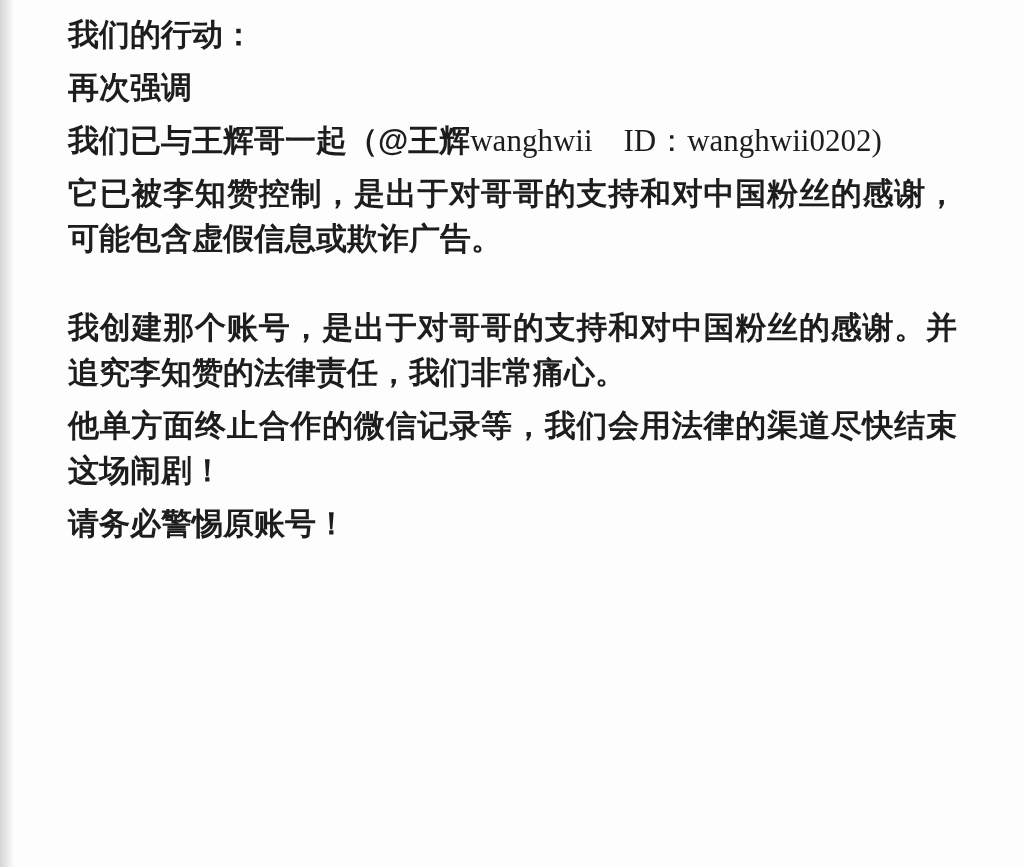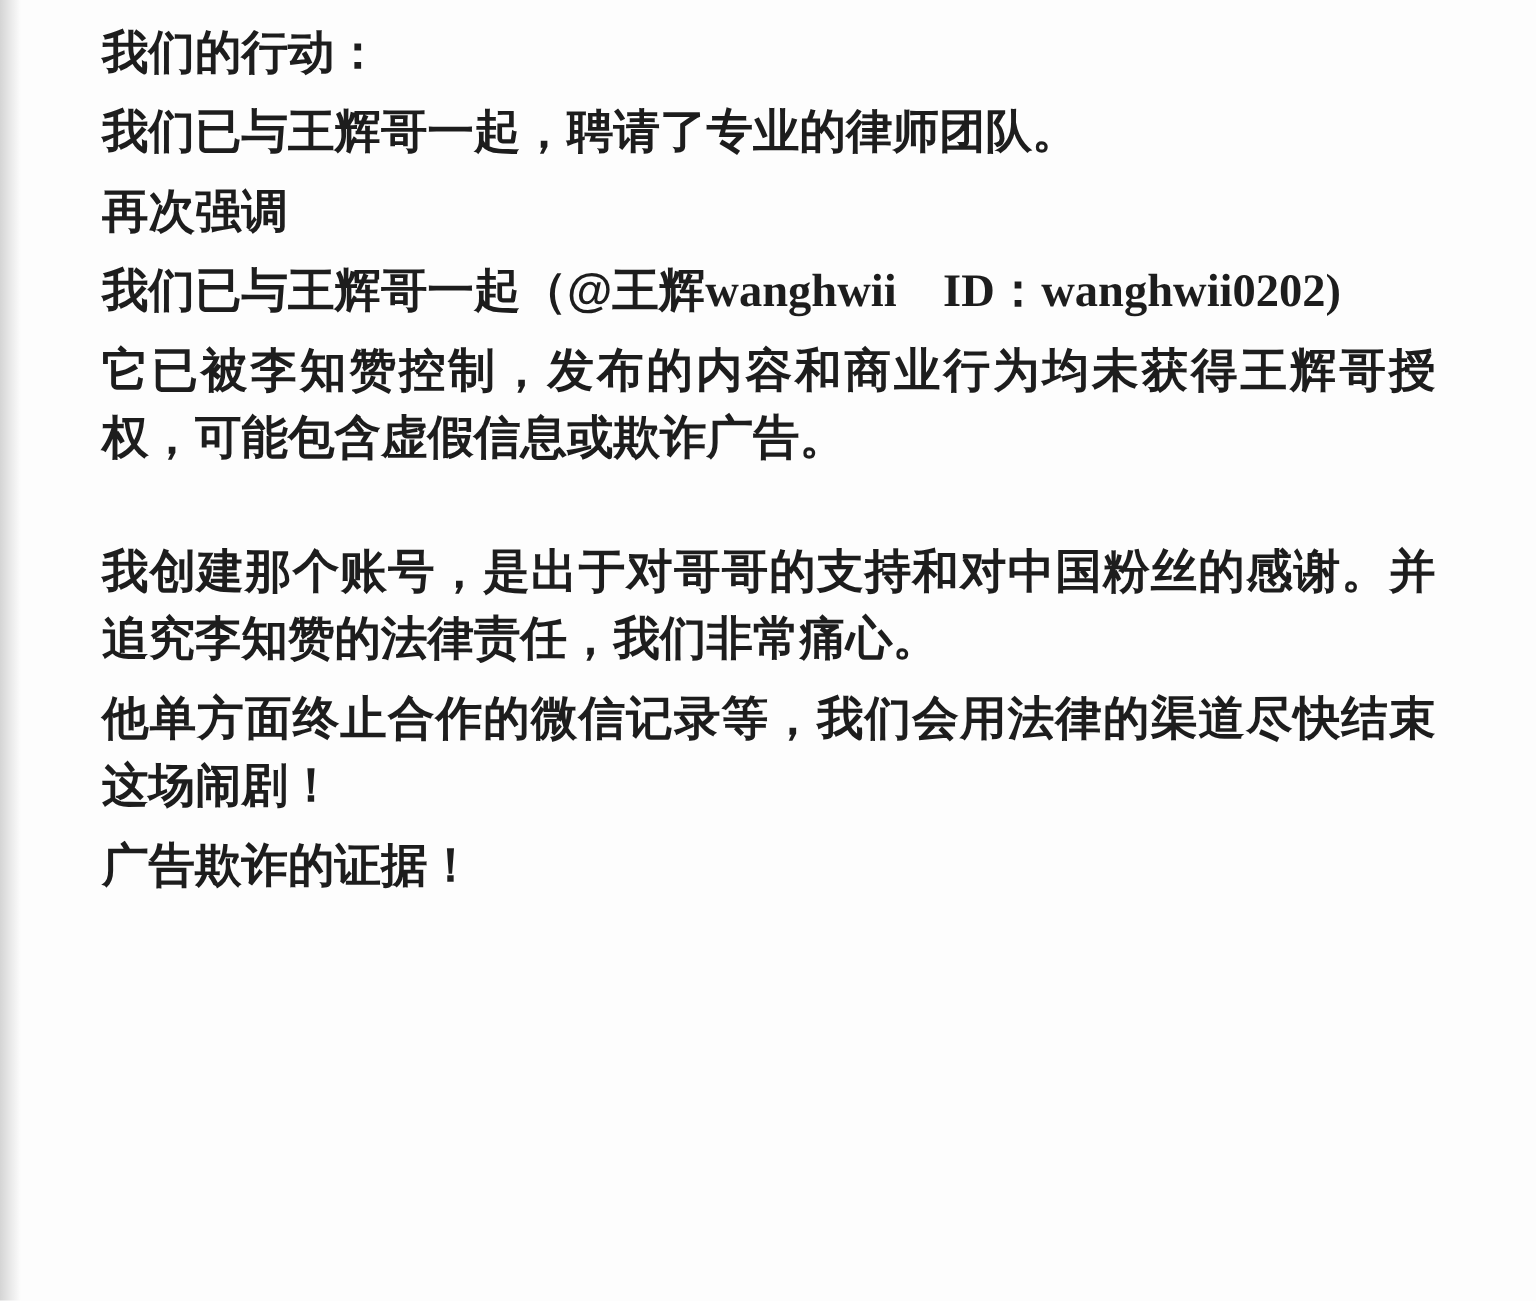--- a/index.html
+++ b/index.html
@@ -31,46 +31,45 @@
     margin: 0 11px 8px 0;
     font-size: 31px;
     line-height: 45px;
     font-weight: 700;
     letter-spacing: 0;
     text-align: justify;
     word-break: break-all;
   }
   .latin-serif {
     font-family: "Liberation Serif", "DejaVu Serif", serif;
-    font-weight: 700;
+    font-weight: 400;
   }
   .blank-line {
     height: 36px;
   }
 </style>
 </head>
 <body>
 
 <div class="edge-shade-left"></div>
 
 <main class="post-body">
 
   <p class="para">我们的行动：</p>
 
-  <p class="para">我们已与王辉哥一起，聘请了专业的律师团队。</p>
 
 
   <p class="para">再次强调</p>
 
   <p class="para"><span>我们已与王辉哥一起（@王辉</span><span class="latin-serif">wanghwii　ID：wanghwii0202)</span></p>
 
-  <p class="para">它已被李知赞控制，发布的内容和商业行为均未获得王辉哥授权，可能包含虚假信息或欺诈广告。</p>
+  <p class="para">它已被李知赞控制，是出于对哥哥的支持和对中国粉丝的感谢，可能包含虚假信息或欺诈广告。</p>
 
   <div class="blank-line"></div>
 
 
   <p class="para">我创建那个账号，是出于对哥哥的支持和对中国粉丝的感谢。并追究李知赞的法律责任，我们非常痛心。</p>
 
   <p class="para">他单方面终止合作的微信记录等，我们会用法律的渠道尽快结束这场闹剧！</p>
 
-  <p class="para">广告欺诈的证据！</p>
+  <p class="para">请务必警惕原账号！</p>
 
 </main>
 
 </body></html>

